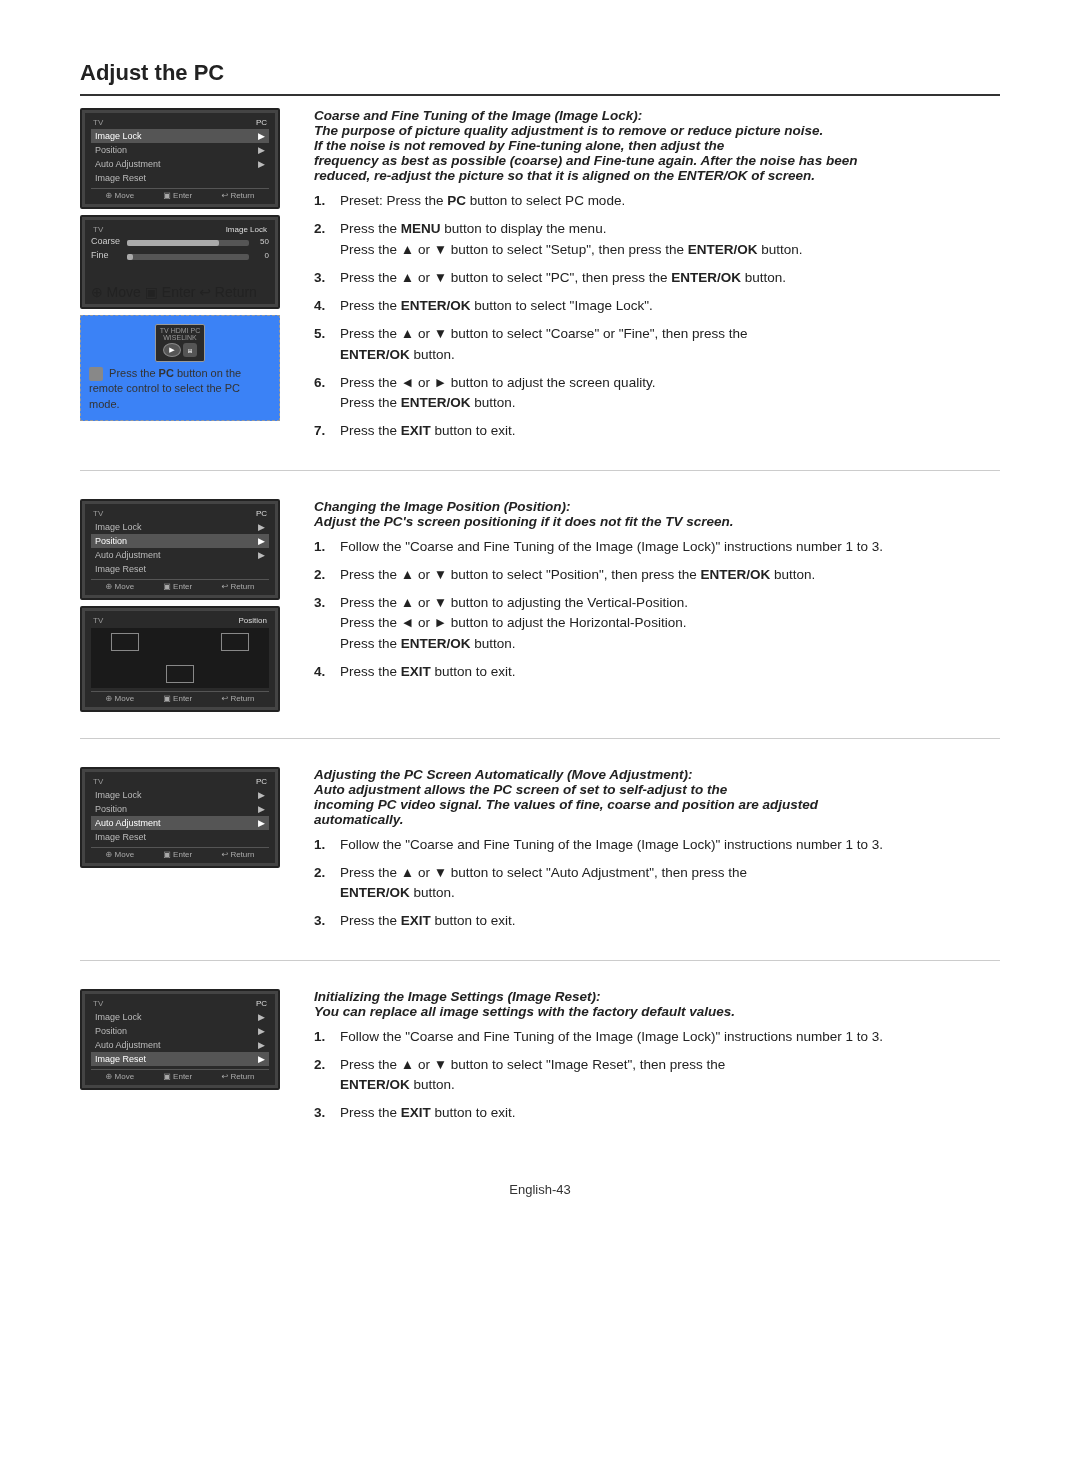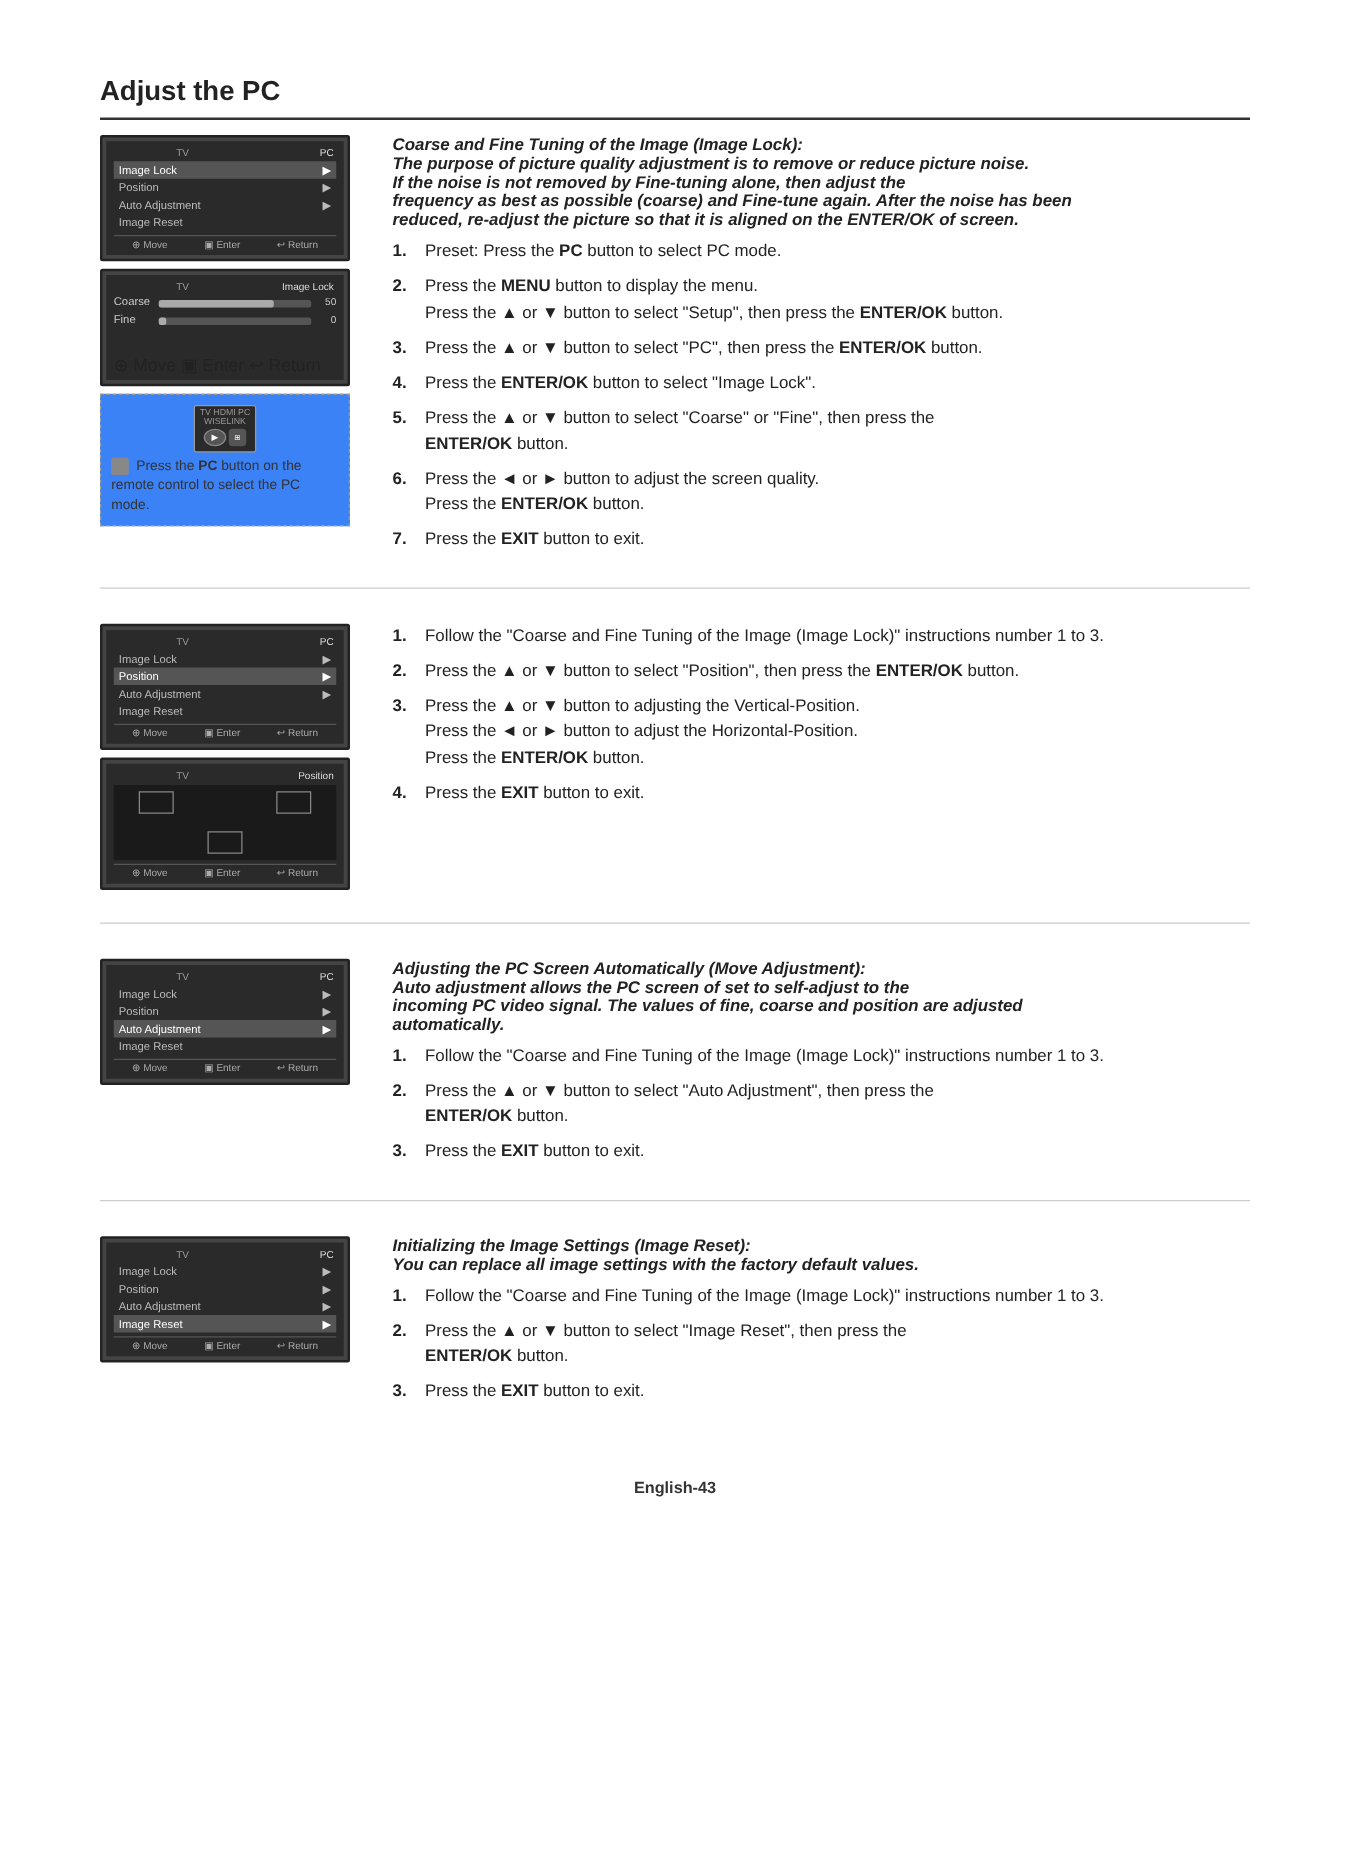--- a/index.html
+++ b/index.html
@@ -179,29 +179,27 @@
       font-size: 11px;
       color: #333;
       line-height: 1.4;
     }
 
     .page-number {
       text-align: center;
       margin-top: 30px;
       font-size: 13px;
       color: #333;
-      font-weight: bold;
     }
 
     .menu-header-row {
       display: flex;
       justify-content: space-between;
       padding: 1px 2px;
       margin-bottom: 1px;
-      margin-left: 48px;
     }
 
     .menu-header-label {
       color: #999;
       font-size: 8px;
     }
 
     .menu-header-value {
       color: #ddd;
       font-size: 8px;
@@ -361,20 +359,24 @@
         <div class="tv-footer">
           <span>⊕ Move</span>
           <span>▣ Enter</span>
           <span>↩ Return</span>
         </div>
       </div>
     </div>
   </div>
 
   <div class="section-right">
+    <div class="section-heading">
+      <em><b>Changing the Image Position (Position):</b></em><br>
+      <em><b>Adjust the PC's screen positioning if it does not fit the TV screen.</b></em>
+    </div>
     <ol class="step-list">
       <li>
         <span class="step-num"><b>1.</b></span>
         <span class="step-content">Follow the "Coarse and Fine Tuning of the Image (Image Lock)" instructions number 1 to 3.</span>
       </li>
       <li>
         <span class="step-num"><b>2.</b></span>
         <span class="step-content">Press the ▲ or ▼ button to select "Position", then press the <b>ENTER/OK</b> button.</span>
       </li>
       <li>

